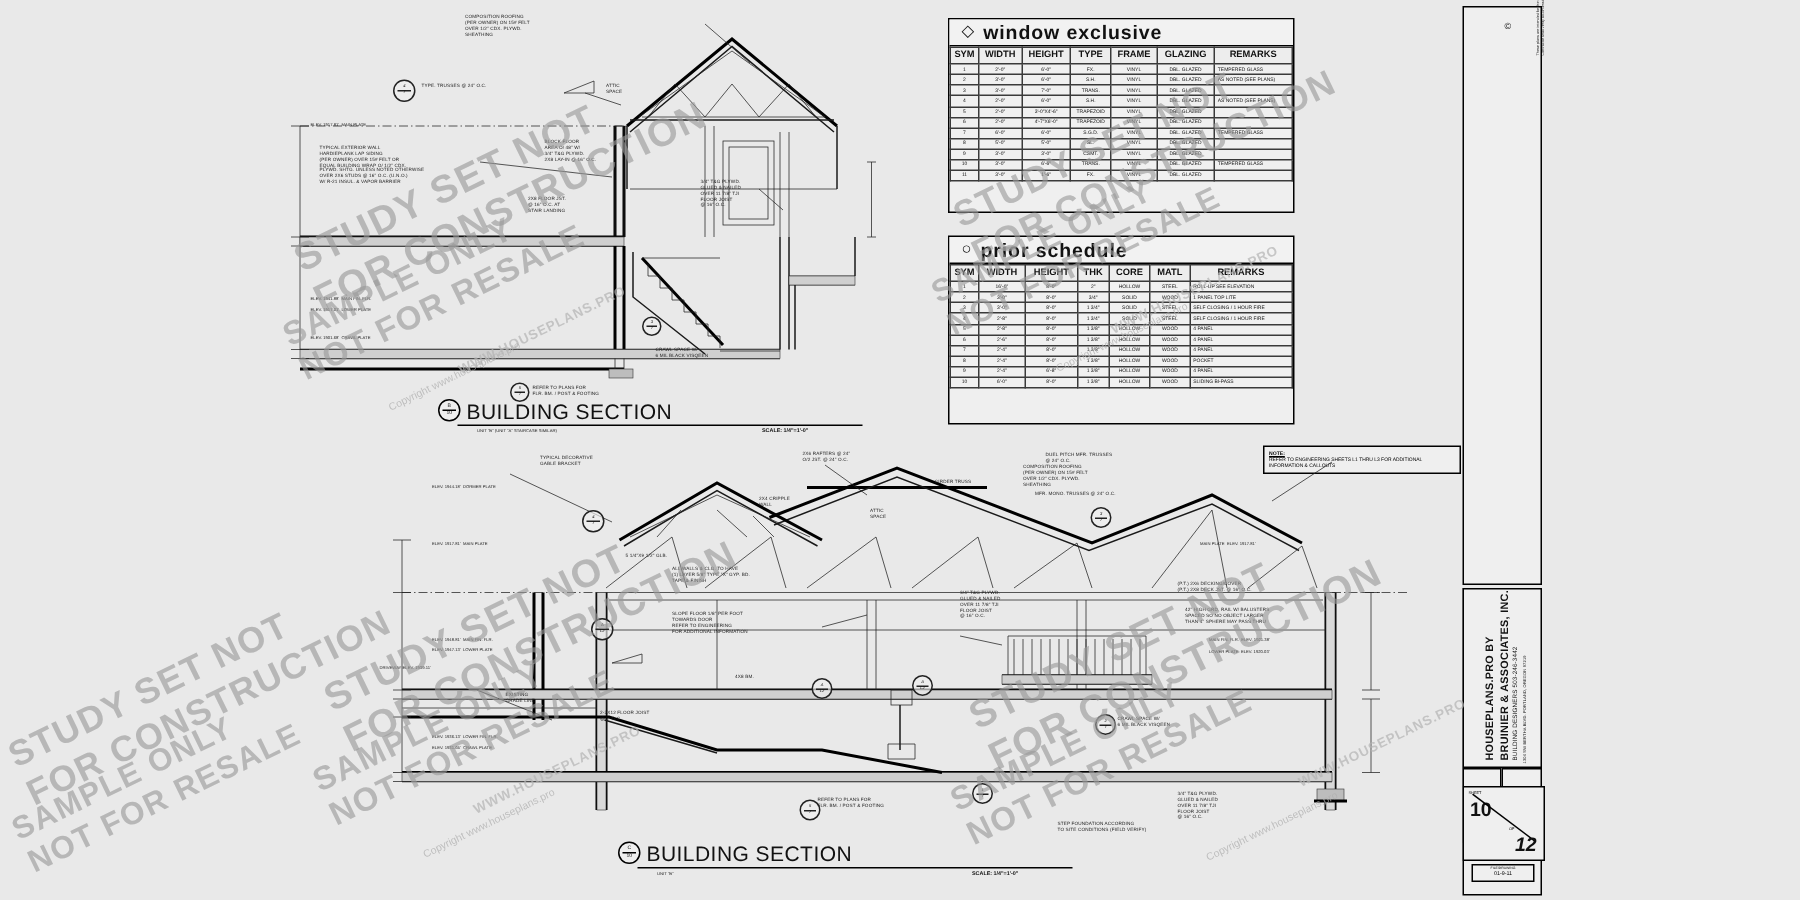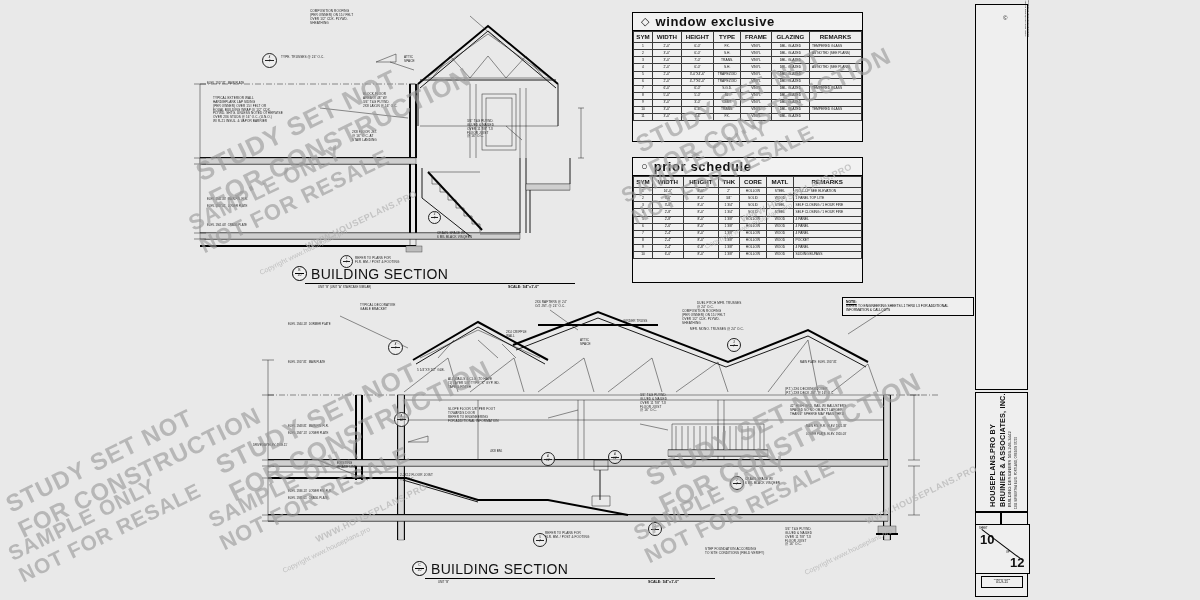--- a/index.html
+++ b/index.html
@@ -669,21 +669,21 @@
     <div class="tb-cell" style="left:26px;top:508px;width:27px;height:50px;">
       <div class="vtx tb-tiny" style="left:9px;top:46px;transform:rotate(-90deg);font-size:2.4px;">DATE</div>
       <div class="vtx tb-tiny" style="left:19px;top:46px;transform:rotate(-90deg);font-size:5px;font-weight:bold;">01-4-11</div>
     </div>
 
     <div class="shtnum" style="left:0;top:520px;width:53px;height:48px;">
       <div class="lbl" style="left:3px;top:2px;">SHEET</div>
       <div class="big" style="left:4px;top:7px;">10</div>
       <div class="slash" style="left:6px;top:4px;width:52px;transform:rotate(37deg);transform-origin:0 0;"></div>
       <div class="lbl" style="left:30px;top:26px;">OF</div>
-      <div class="big" style="left:34px;top:30px;">12</div>
+      <div class="big" style="left:34px;top:30px;font-style:italic;">12</div>
     </div>
 
     <div class="tb-cell" style="left:6px;top:572px;width:42px;height:12px;text-align:center;">
       <div style="font-size:2.3px;text-transform:uppercase;margin-top:1px;">FILE/DRAWING</div>
       <div style="font-size:3.6px;text-transform:uppercase;">01-9-11</div>
     </div>
   </div>
 
   <div class="wm" style="left:190px;top:95px;font-size:26px;transform:rotate(-26deg);line-height:1.15;">STUDY SET NOT
 FOR CONSTRUCTION</div>

